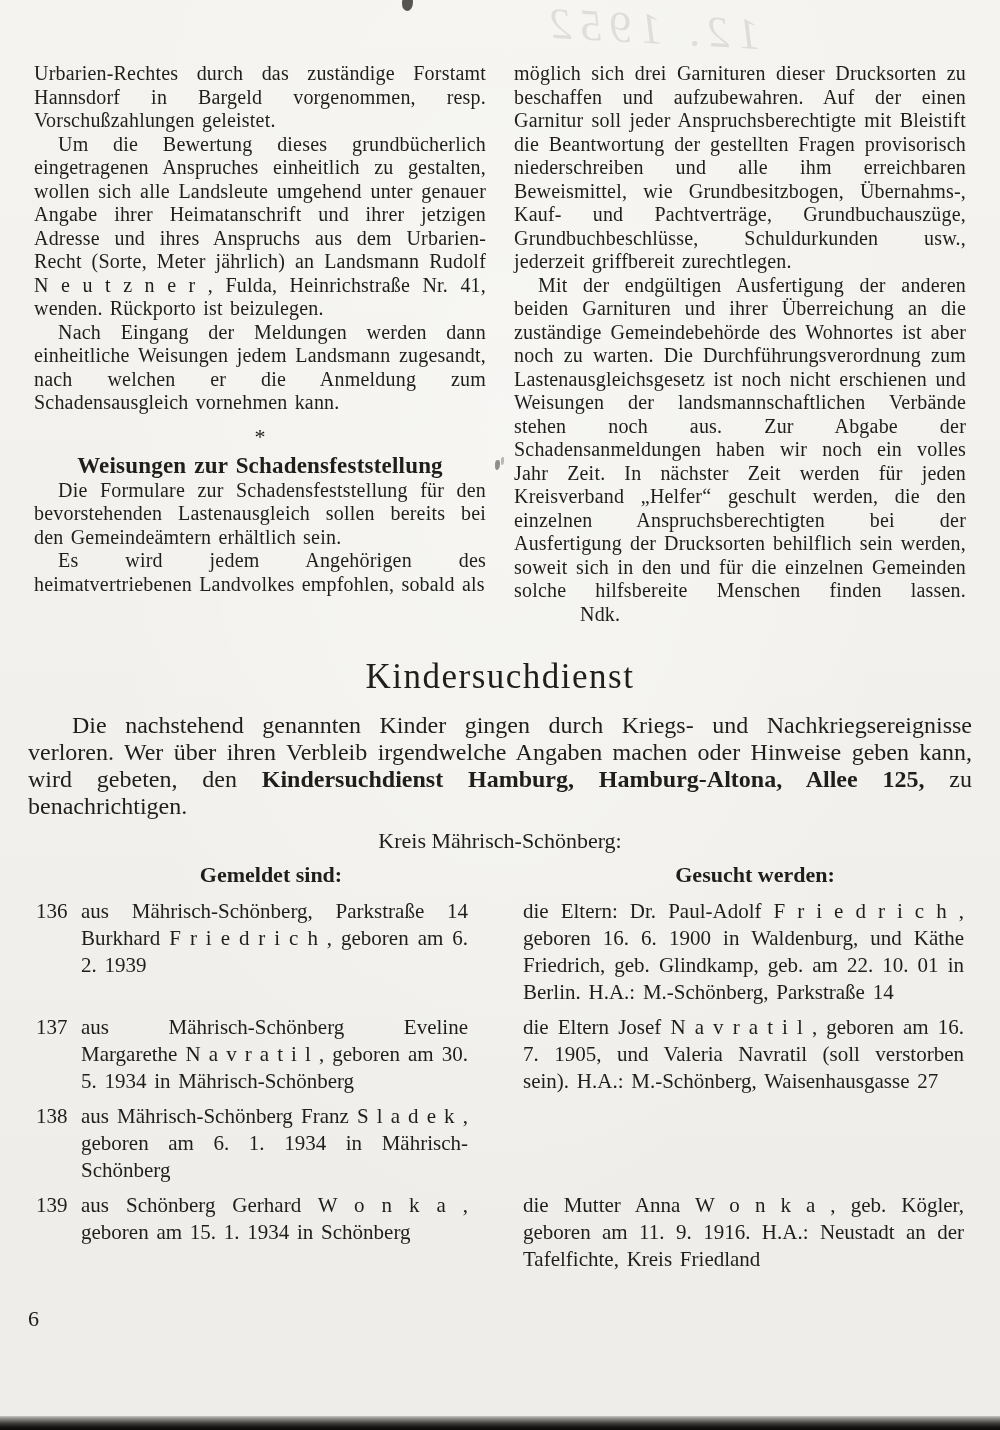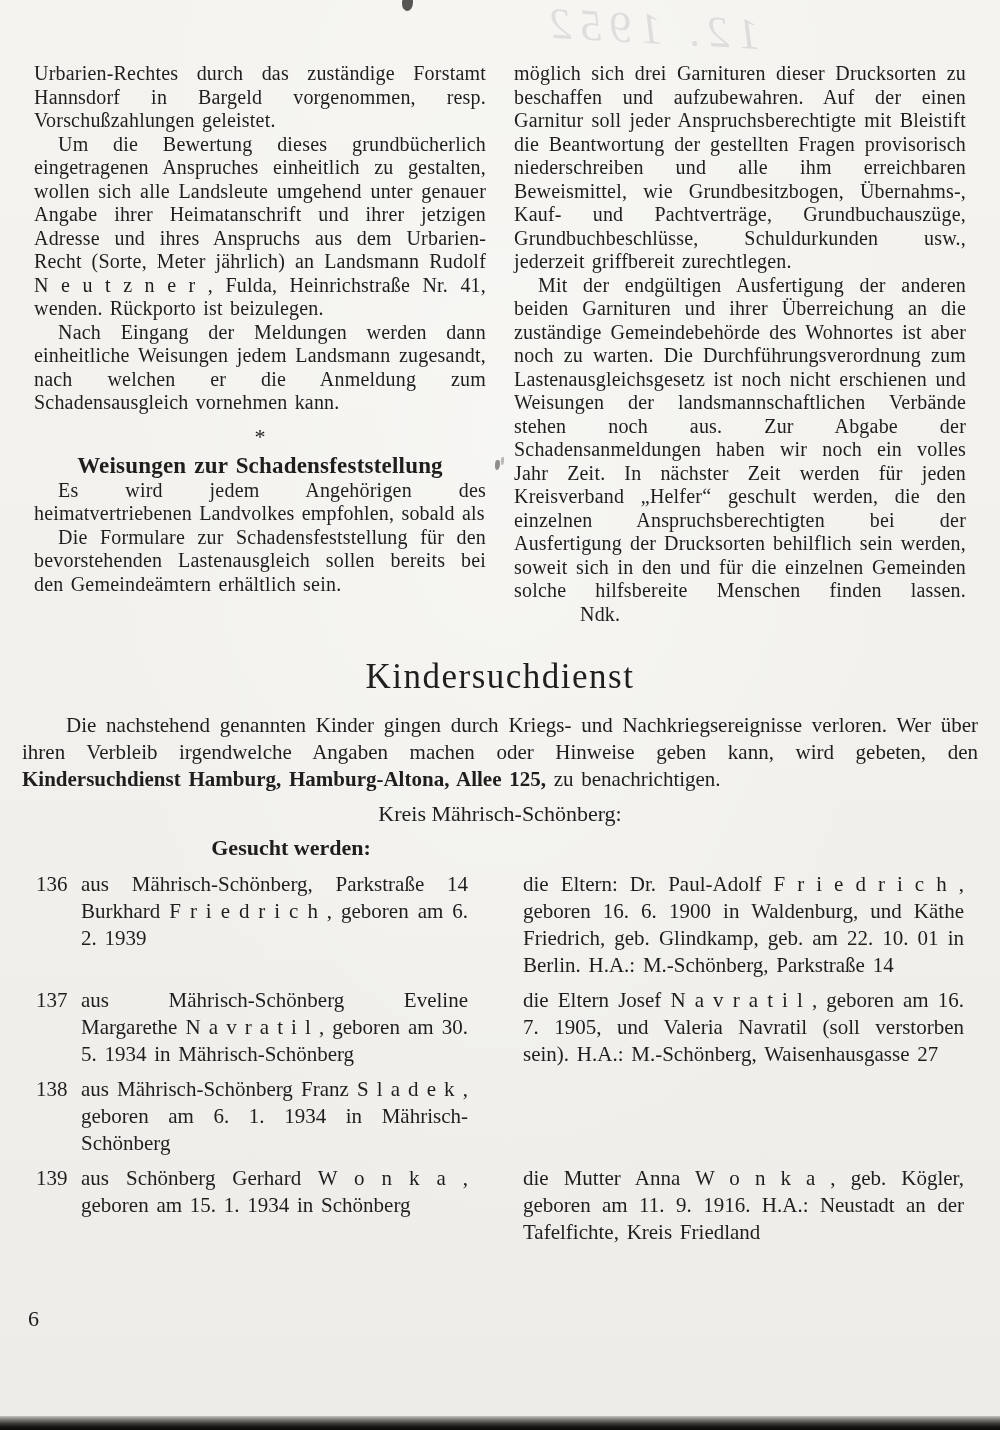--- a/index.html
+++ b/index.html
@@ -38,22 +38,22 @@
     margin:4px 0 0 0;letter-spacing:.2px;
   }
   .sig{display:inline-block;margin-left:42px;}
   
   .main-title{
     text-align:center;font-weight:normal;
     font-size:35px;line-height:38px;letter-spacing:1.5px;
     margin:32px 0 16px 0;
   }
   .intro{
-    padding:0 22px;
-    font-size:21px;line-height:27px;
+    padding:0 28px;
+    font-size:24px;line-height:27px;
     text-align:justify;text-indent:44px;
     word-spacing:2.5px;margin:0;
   }
   .kreis{
     text-align:center;font-weight:normal;font-size:22px;line-height:26px;
     margin:8px 0 8px 0;
   }
   .col-headers{
     display:grid;grid-template-columns:470px 1fr;
     padding:0 36px;margin-bottom:10px;
@@ -103,36 +103,37 @@
   <div class="pencil-note">12. 1952</div>
   <div class="ink-blot"></div>
 
   <div class="twocol">
     <div class="col">
       <p>Urbarien-Rechtes durch das zuständige Forstamt Hannsdorf in Bargeld vorgenommen, resp. Vorschußzahlungen geleistet.</p>
       <p class="ind">Um die Bewertung dieses grundbücherlich eingetragenen Anspruches einheitlich zu gestalten, wollen sich alle Landsleute umgehend unter genauer Angabe ihrer Heimatanschrift und ihrer jetzigen Adresse und ihres Anspruchs aus dem Urbarien-Recht (Sorte, Meter jährlich) an Landsmann Rudolf N e u t z n e r , Fulda, Heinrichstraße Nr. 41, wenden. Rückporto ist beizulegen.</p>
       <p class="ind">Nach Eingang der Meldungen werden dann einheitliche Weisungen jedem Landsmann zugesandt, nach welchen er die Anmeldung zum Schadensausgleich vornehmen kann.</p>
       <div class="star-sep">*</div>
       <div class="subhead">Weisungen zur Schadensfeststellung</div>
+      <p class="ind">Die Formulare zur Schadensfeststellung für den bevorstehenden Lastenausgleich sollen bereits bei den Gemeindeämtern erhältlich sein.</p>
       <p class="ind">Es wird jedem Angehörigen des heimatvertriebenen Landvolkes empfohlen, sobald als</p>
-      <p class="ind">Die Formulare zur Schadensfeststellung für den bevorstehenden Lastenausgleich sollen bereits bei den Gemeindeämtern erhältlich sein.</p>
     </div>
     <div class="col">
       <p>möglich sich drei Garnituren dieser Drucksorten zu beschaffen und aufzubewahren. Auf der einen Garnitur soll jeder Anspruchsberechtigte mit Bleistift die Beantwortung der gestellten Fragen provisorisch niederschreiben und alle ihm erreichbaren Beweismittel, wie Grundbesitzbogen, Übernahms-, Kauf- und Pachtverträge, Grundbuchauszüge, Grundbuchbeschlüsse, Schuldurkunden usw., jederzeit griffbereit zurechtlegen.</p>
       <p class="ind"><span>Mit der endgültigen Ausfertigung der anderen beiden Garnituren und ihrer Überreichung an die zuständige Gemeindebehörde des Wohnortes ist aber noch zu warten. Die Durchführungsverordnung zum Lastenausgleichsgesetz ist noch nicht erschienen und Weisungen der landsmannschaftlichen Verbände stehen noch aus. Zur Abgabe der Schadensanmeldungen haben wir noch ein volles Jahr Zeit. In nächster Zeit werden für jeden Kreisverband „Helfer“ geschult werden, die den einzelnen Anspruchsberechtigten bei der Ausfertigung der Drucksorten behilflich sein werden, soweit sich in den und für die einzelnen Gemeinden solche hilfsbereite Menschen finden lassen.</span><span class="sig">Ndk.</span></p>
     </div>
   </div>
 
   <h1 class="main-title">Kindersuchdienst</h1>
 
   <p class="intro"><span>Die nachstehend genannten Kinder gingen durch Kriegs- und Nachkriegsereignisse verloren. Wer über ihren Verbleib irgendwelche Angaben machen oder Hinweise geben kann, wird gebeten, den </span><b>Kindersuchdienst Hamburg, Hamburg-Altona, Allee 125,</b><span> zu benachrichtigen.</span></p>
 
   <div class="kreis">Kreis Mährisch-Schönberg:</div>
 
   <div class="col-headers">
+    <div class="hdr">Gemeldet sind:</div>
     <div class="hdr hdr-right">Gesucht werden:</div>
   </div>
 
   <div class="entries">
       <div class="entry">
         <div class="enum">136</div>
         <div class="erep">aus Mährisch-Schönberg, Parkstraße 14 Burkhard F r i e d r i c h ,  geboren  am 6. 2. 1939</div>
         <div class="esought">die Eltern: Dr. Paul-Adolf F r i e d r i c h , geboren 16. 6. 1900 in Waldenburg, und Käthe Friedrich, geb. Glindkamp, geb. am 22. 10. 01 in Berlin. H.A.: M.-Schönberg, Parkstraße 14</div>
       </div>
       <div class="entry">

